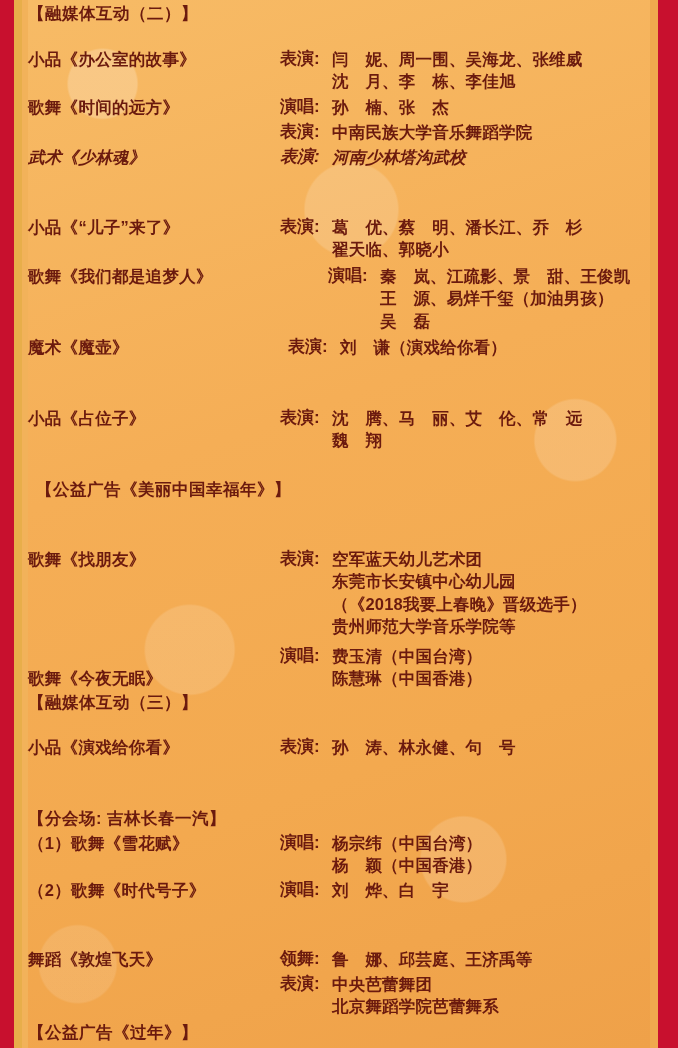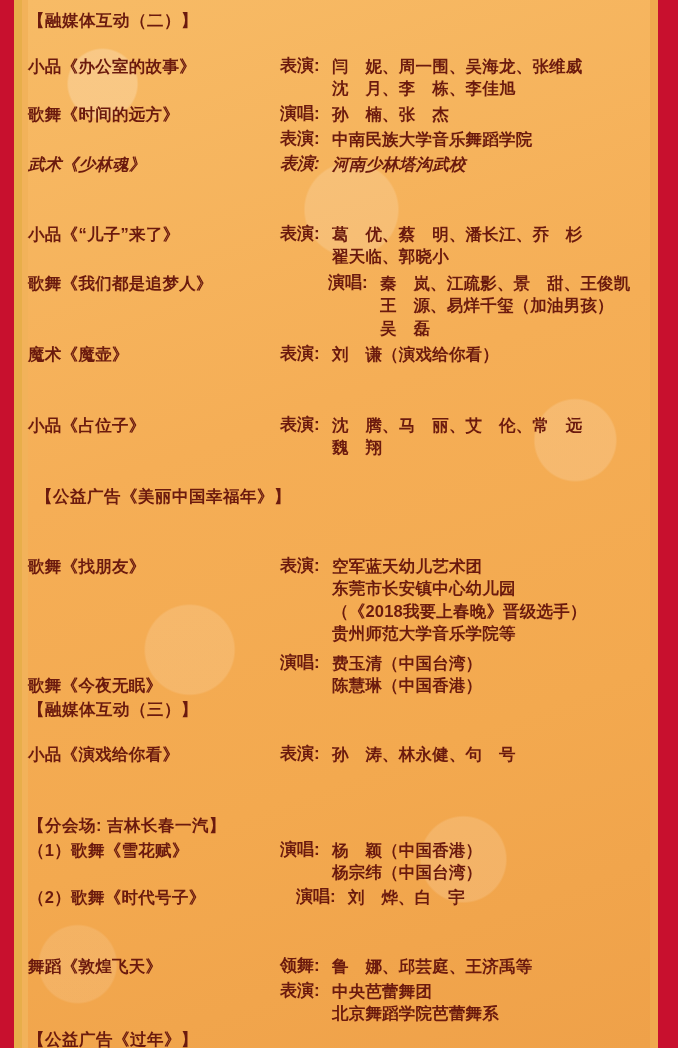--- a/index.html
+++ b/index.html
@@ -37,21 +37,21 @@
       radial-gradient(circle at 52% 20%, rgba(255,255,255,0.16) 0 46px, rgba(255,255,255,0) 48px),
       radial-gradient(circle at 88% 42%, rgba(255,255,255,0.16) 0 40px, rgba(255,255,255,0) 42px),
       radial-gradient(circle at 26% 62%, rgba(255,255,255,0.14) 0 44px, rgba(255,255,255,0) 46px),
       radial-gradient(circle at 70% 82%, rgba(255,255,255,0.15) 0 42px, rgba(255,255,255,0) 44px),
       radial-gradient(circle at 8% 92%, rgba(255,255,255,0.12) 0 38px, rgba(255,255,255,0) 40px),
       linear-gradient(160deg, #f7bb66 0%, #f5ae56 40%, #f3a94f 70%, #efa149 100%);
   }
   #content {
     position: absolute;
     left: 0;
-    top: 7px;
+    top: 0;
     width: 622px;
     height: 856px;
     padding: 7px;
     box-sizing: border-box;
     color: #6d1b10;
   }
   .row {
     position: relative;
     display: flex;
     align-items: flex-start;
@@ -156,21 +156,21 @@
         <div class="prog">歌舞《我们都是追梦人》</div>
         <div class="rolewrap">
           <div class="role">演唱:</div>
           <div class="names">
             <span class="ln">秦　岚、江疏影、景　甜、王俊凯</span>
             <span class="ln">王　源、易烊千玺（加油男孩）</span>
             <span class="ln">吴　磊</span>
           </div>
         </div>
       </div>
-      <div class="row" style="position: absolute; left: 0px; top: 336px; width: 622px;">
+      <div class="row" style="position: absolute; left: 0px; top: 336px; width: 622px; gap: 8px;">
         <div class="prog">魔术《魔壶》</div>
         <div class="rolewrap">
           <div class="role">表演:</div>
           <div class="names">
             <span class="ln">刘　谦（演戏给你看）</span>
           </div>
         </div>
       </div>
       <div class="row" style="position: absolute; left: 0px; top: 407px; width: 622px;">
         <div class="prog">小品《占位子》</div>
@@ -220,26 +220,26 @@
         </div>
       </div>
       <div class="row" style="position: absolute; left: 0px; top: 807px; width: 622px;">
         <div class="section-head">【分会场: 吉林长春一汽】</div>
       </div>
       <div class="row" style="position: absolute; left: 0px; top: 832px; width: 622px;">
         <div class="prog">（1）歌舞《雪花赋》</div>
         <div class="rolewrap">
           <div class="role">演唱:</div>
           <div class="names">
+            <span class="ln">杨宗纬（中国台湾）</span>
             <span class="ln">杨　颖（中国香港）</span>
-            <span class="ln">杨宗纬（中国台湾）</span>
-          </div>
-        </div>
-      </div>
-      <div class="row" style="position: absolute; left: 0px; top: 879px; width: 622px; gap: 16px;">
+          </div>
+        </div>
+      </div>
+      <div class="row" style="position: absolute; left: 0px; top: 879px; width: 622px;">
         <div class="prog">（2）歌舞《时代号子》</div>
         <div class="rolewrap">
           <div class="role">演唱:</div>
           <div class="names">
             <span class="ln">刘　烨、白　宇</span>
           </div>
         </div>
       </div>
       <div class="row" style="position: absolute; left: 0px; top: 948px; width: 622px;">
         <div class="prog">舞蹈《敦煌飞天》</div>

